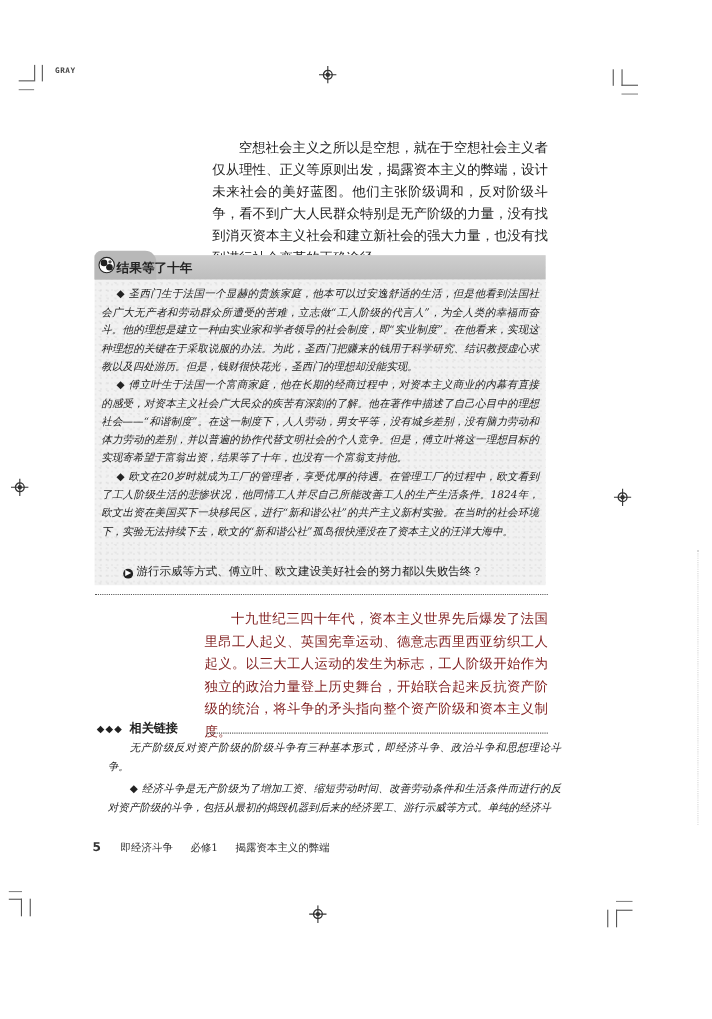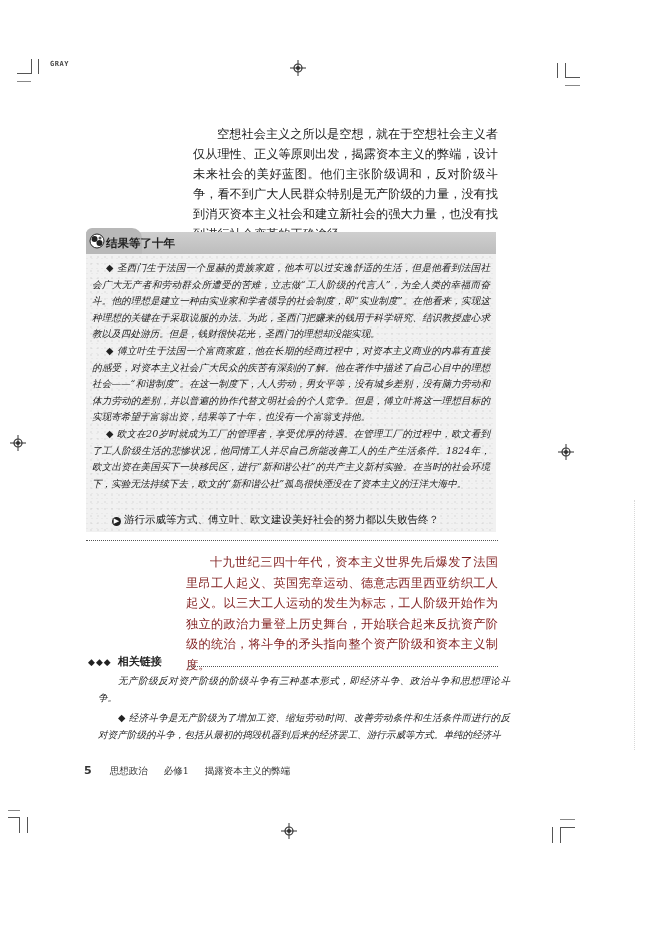--- a/index.html
+++ b/index.html
@@ -195,14 +195,14 @@
 <div class="rel-head">
   <span class="dia">◆◆◆</span><span>相关链接</span>
 </div>
 <div class="dotline" style="left:188px;top:666px;width:310px;"></div>
 <div class="rel-body">
   <p>无产阶级反对资产阶级的阶级斗争有三种基本形式，即经济斗争、政治斗争和思想理论斗争。</p>
   <p>◆ 经济斗争是无产阶级为了增加工资、缩短劳动时间、改善劳动条件和生活条件而进行的反对资产阶级的斗争，包括从最初的捣毁机器到后来的经济罢工、游行示威等方式。单纯的经济斗</p>
 </div>
 
 <div class="footer">
-  <span class="pgnum">5</span><span>思想政治</span><span class="sep"></span><span class="vol">必修1</span><span class="sep"></span><span>揭露资本主义的弊端</span>
+  <span class="pgnum">5</span><span>即经济斗争</span><span class="sep"></span><span class="vol">必修1</span><span class="sep"></span><span>揭露资本主义的弊端</span>
 </div>
 
 </body></html>

